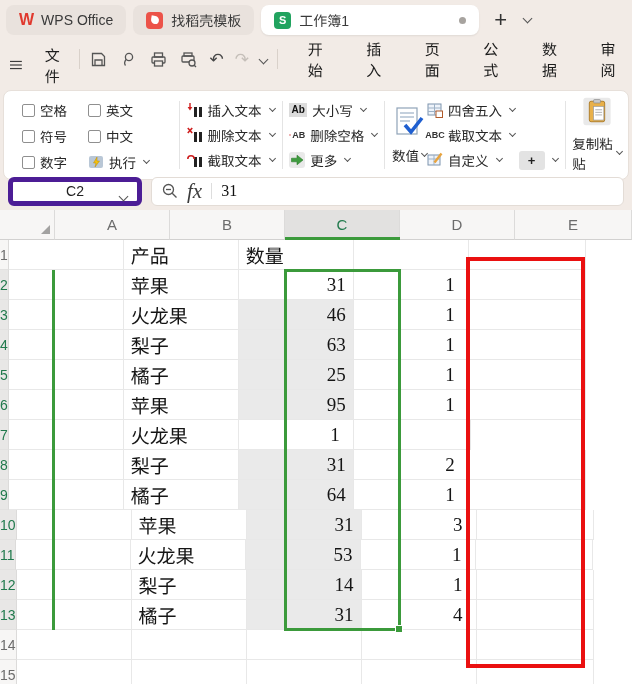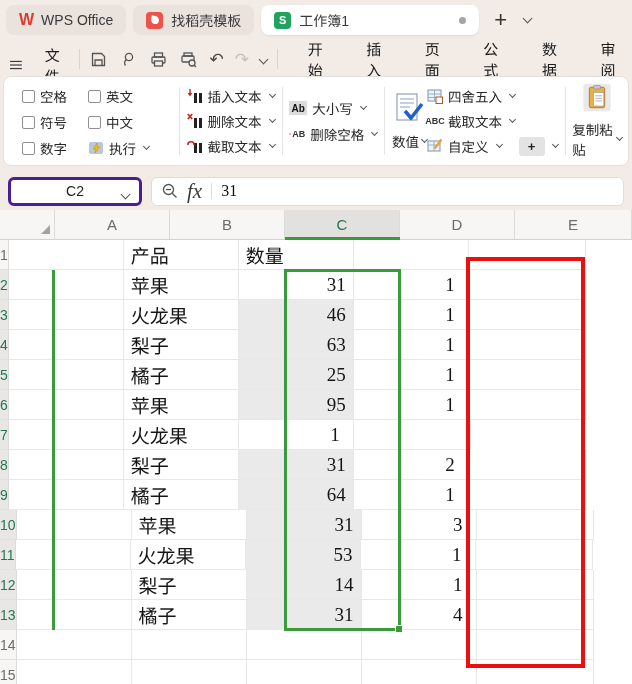--- a/index.html
+++ b/index.html
@@ -29,38 +29,38 @@
   .filebtn { display:flex; align-items:center; gap:23px; font-size:15px; color:#1d1d1d;margin-top:12px; }
   .vsep { width:1px; height:20px; background:#d9d1ca; margin:0 10px; }
   .qicons { display:flex; align-items:center; gap:11px; }
   .qicons svg { display:block; }
   .uglyph { font-size:17px; color:#474747; line-height:1; }
   .uglyph.dis { color:#c5bfb9; }
   .menus { display:flex; gap:37px; margin-left:20px; font-size:15px; color:#1c1c1c; }
   .menus span { cursor:default; }
 
   
-  .ribbon { position:absolute; top:76px; left:3px; width:626px; height:90px; background:#fff; border:1px solid #e7e0da; border-radius:8px; display:flex; align-items:stretch; padding:6px 6px; }
+  .ribbon { position:absolute; top:90px; left:3px; width:626px; height:90px; background:#fff; border:1px solid #e7e0da; border-radius:8px; display:flex; align-items:stretch; padding:6px 6px; }
   .vdiv { width:1px; background:#e4e4e4; margin:4px 7px; }
   .grp1 { display:grid; grid-template-columns:66px 84px; grid-auto-rows:26px; align-items:center; padding-left:12px; }
   .cbitem { display:flex; align-items:center; gap:5px; font-size:13.5px; color:#272727; }
   .cbox { width:13px; height:13px; border:1px solid #8f8f8f; border-radius:2px; background:#fff; flex:0 0 auto; }
   .rcol { display:flex; flex-direction:column; justify-content:center; }
   .rbtn { display:flex; align-items:center; gap:5px; height:26px; font-size:13.5px; color:#272727; white-space:nowrap; }
   .mini { width:16px; height:16px; display:flex; align-items:center; justify-content:center; flex:0 0 auto; }
   .ab-chip { background:#dcdcdc; font-weight:bold; font-size:10px; color:#111; width:18px; height:14px; display:flex; align-items:center; justify-content:center; }
   .abc-chip { font-weight:bold; font-size:9px; color:#333; letter-spacing:0; }
   .bigbtn { display:flex; flex-direction:column; align-items:center; justify-content:center; gap:7px; font-size:13.5px; color:#272727; }
   .biglabel { display:flex; align-items:center; }
   .pluschip { width:26px; height:19px; background:#e3e3e3; border-radius:3px; display:flex; align-items:center; justify-content:center; font-weight:bold; font-size:13px; color:#222; margin-left:12px; }
   .icobg { background:#e9e9e9; border-radius:3px; }
 
   
   .fbar { position:absolute; top:175px; left:0; width:632px; height:32px; display:flex; align-items:center; padding:0 8px; gap:9px; }
-  .namebox { position:relative; width:134px; height:29px; background:#fff; border:3px solid #4c1d95; border-radius:6px; display:flex; align-items:center; justify-content:center; font-size:14px; color:#222; }
+  .namebox { position:relative; width:134px; height:29px; background:#fff; border:5px solid #4c1d95; border-radius:6px; display:flex; align-items:center; justify-content:center; font-size:14px; color:#222; }
   .namebox .car { position:absolute; right:10px; top:11px; }
   .finput { flex:1; height:29px; background:#fff; border:1px solid #e3dcd6; border-radius:6px; display:flex; align-items:center; padding:0 10px; gap:9px; }
   .fx { font-family:"Liberation Serif", serif; font-style:italic; font-size:21px; color:#3c3c3c; }
   .fdiv { width:1px; height:16px; background:#ddd; }
   .fval { font-family:"Liberation Serif", serif; font-size:16px; color:#111; }
 
   
   .grid { position:absolute; top:210px; left:0; width:632px; height:474px; background:#fff; }
   .grow { display:flex; height:30px; }
   .cell { border-right:1px solid #e8e8e8; border-bottom:1px solid #e8e8e8; display:flex; align-items:center; }
@@ -239,20 +239,27 @@
               <g stroke="#cf1f1f" stroke-width="1.4">
                 <line x1="0.8" y1="0.8" x2="5.2" y2="5.2"></line>
                 <line x1="5.2" y1="0.8" x2="0.8" y2="5.2"></line>
               </g>
             </svg>
           <span class="abc-chip">AB</span>
         </span>
         <span>删除空格</span>
           <span class="car sm"></span>
       </div>
+      <div class="rbtn">
+        <svg class="mini icobg" width="16" height="16" viewBox="0 0 16 16">
+          <path d="M2.5 6.2 h5.5 v-3 l6 4.8 -6 4.8 v-3 h-5.5 z" fill="#3f9c3f" stroke="#2c7a2c" stroke-width="0.6"></path>
+        </svg>
+        <span>更多</span>
+          <span class="car sm"></span>
+      </div>
     </div>
 
     <div class="vdiv"></div>
 
     <div class="bigbtn" style="width:58px;">
       <svg width="32" height="32" viewBox="0 0 32 32">
         <rect x="4" y="2" width="20" height="26" fill="#fff" stroke="#8fa3b8" stroke-width="1.2"></rect>
         <g stroke="#9db1c6" stroke-width="1.2">
             <line x1="7" y1="7" x2="21" y2="7"></line>
             <line x1="7" y1="11" x2="21" y2="11"></line>

